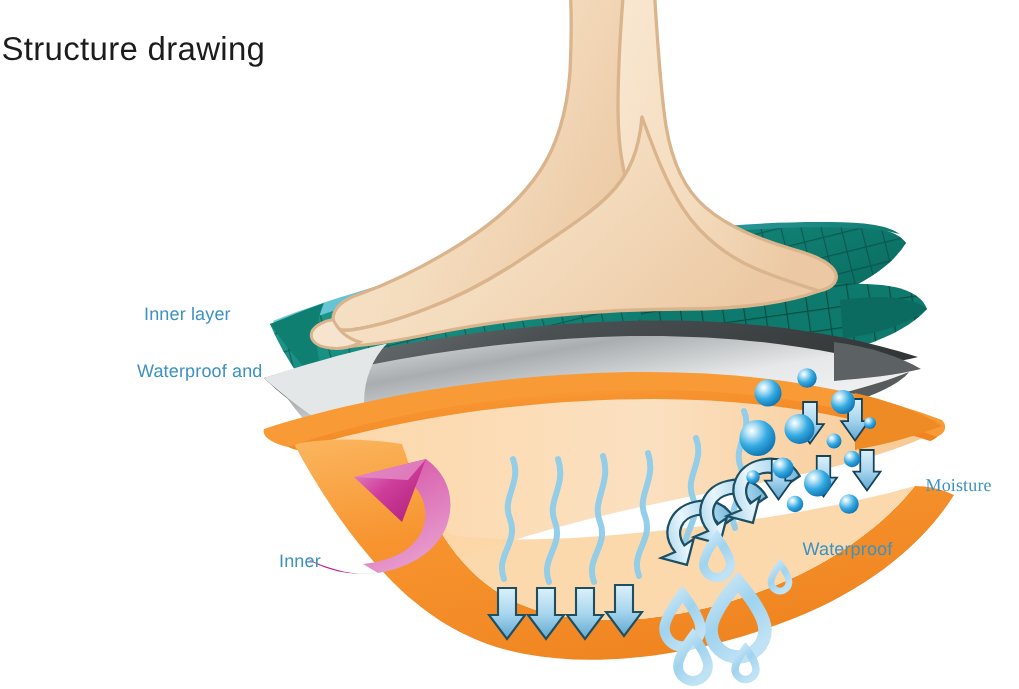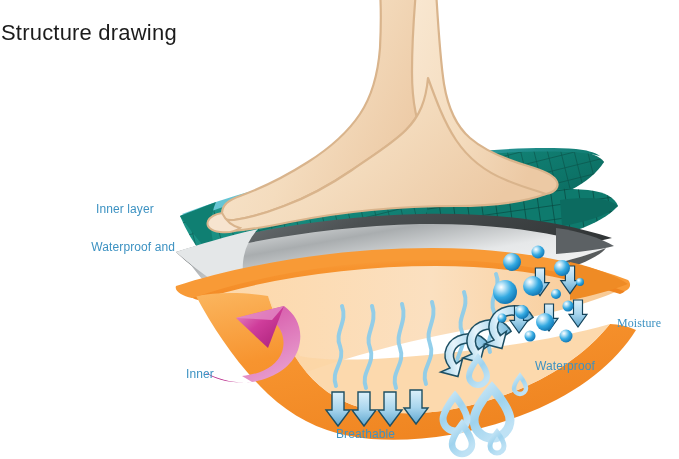--- a/index.html
+++ b/index.html
@@ -442,19 +442,18 @@
 
   <div class="label lbl-inner">Inner layer</div>
 
   <div class="label two-line lbl-membrane">
     <span>Waterproof and</span><br>
   </div>
 
 
   <div class="label lbl-wind">Inner</div>
 
-  <div class="label lbl-breathable">Breathable</div>
 
   <div class="label lbl-waterdrop">Waterproof</div>
 
   <div class="label lbl-moisture">Moisture</div>
 
 </div>
 
 </body></html>

